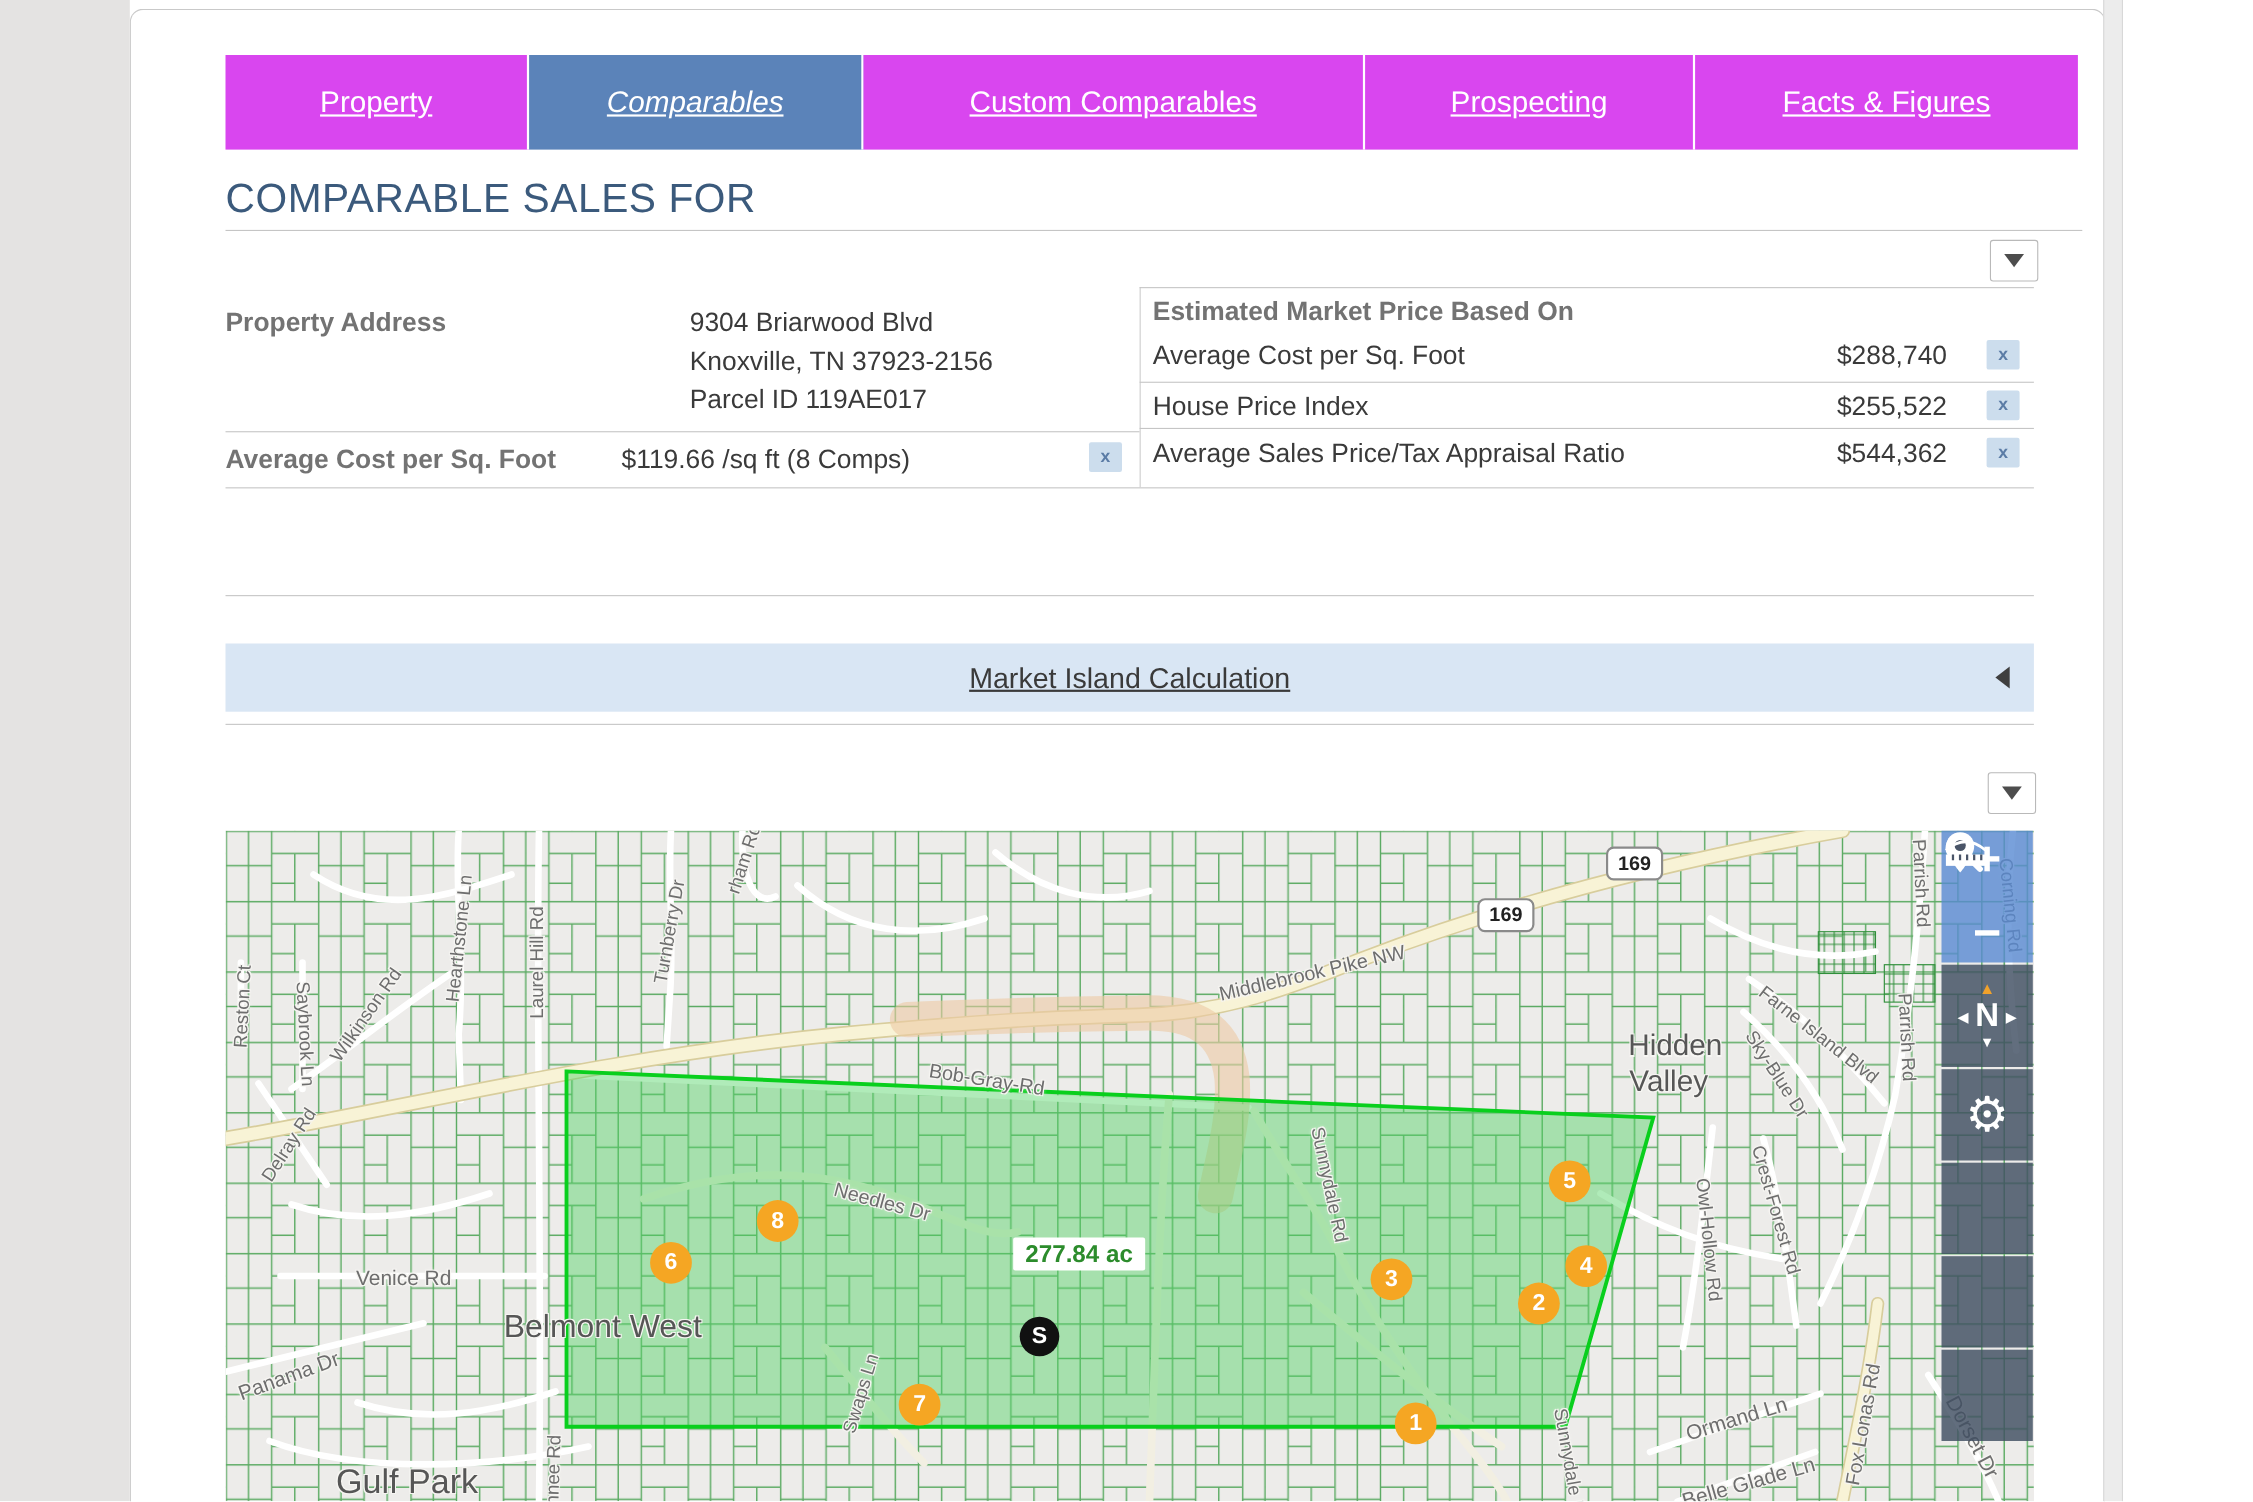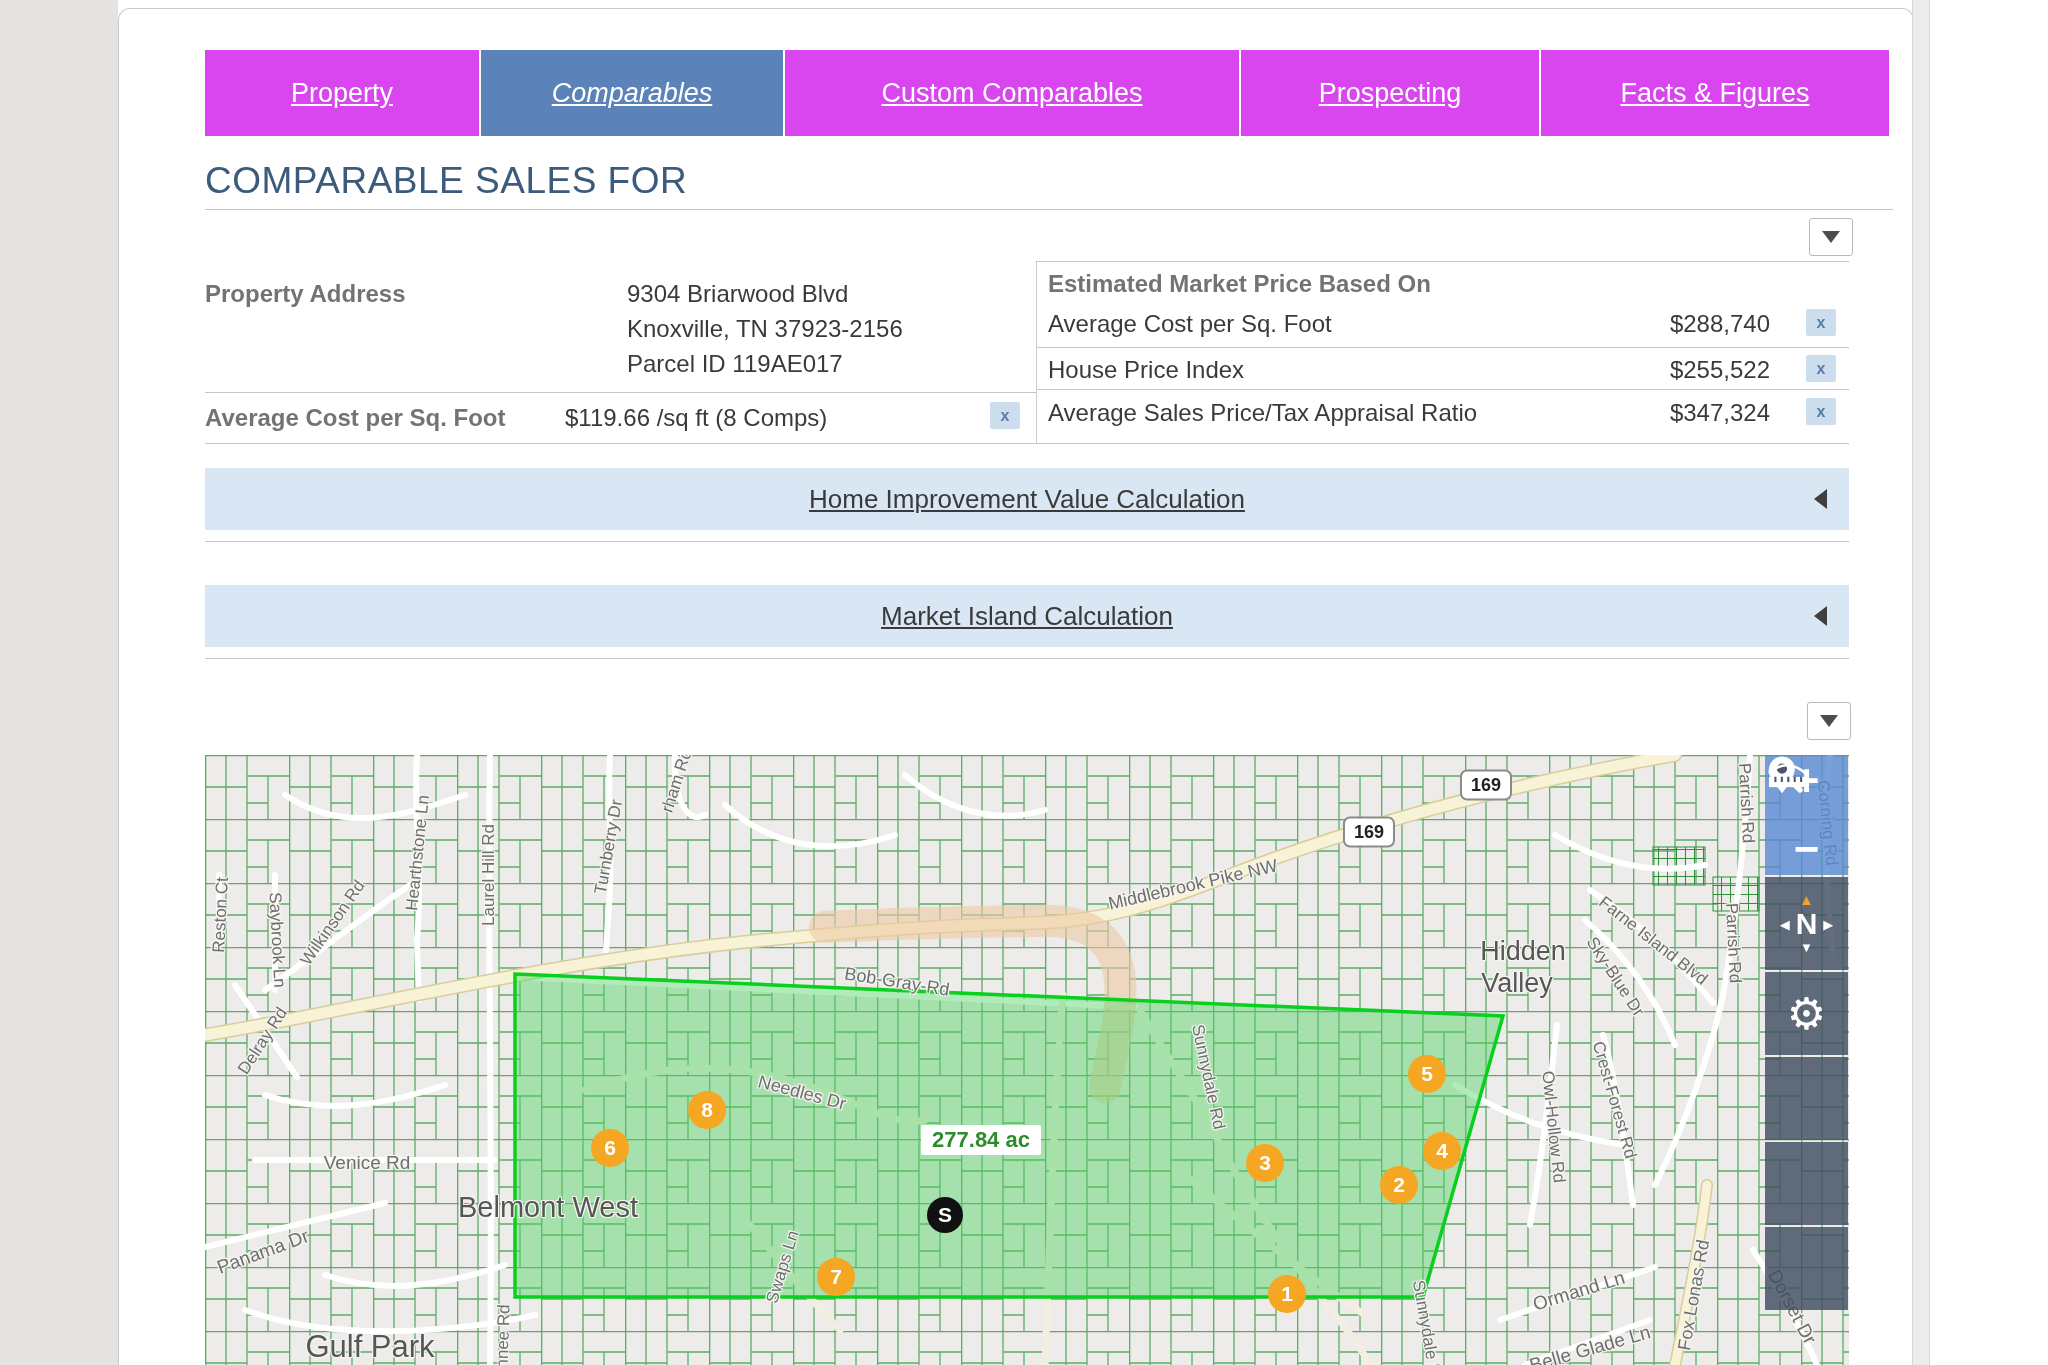--- a/index.html
+++ b/index.html
@@ -115,27 +115,23 @@
   <div class="abs lbl" style="left:1048px;top:270px;">Estimated Market Price Based On</div>
   <div class="abs val" style="left:1048px;top:310px;">Average Cost per Sq. Foot</div>
   <div class="abs val" style="left:1630px;top:310px;width:140px;text-align:right;">$288,740</div>
   <div class="abs x-btn" style="left:1806px;top:309px;">x</div>
   <div class="abs rule" style="left:1036px;top:347px;width:813px;"></div>
   <div class="abs val" style="left:1048px;top:356px;">House Price Index</div>
   <div class="abs val" style="left:1630px;top:356px;width:140px;text-align:right;">$255,522</div>
   <div class="abs x-btn" style="left:1806px;top:355px;">x</div>
   <div class="abs rule" style="left:1036px;top:389px;width:813px;"></div>
   <div class="abs val" style="left:1048px;top:399px;">Average Sales Price/Tax Appraisal Ratio</div>
-  <div class="abs val" style="left:1630px;top:399px;width:140px;text-align:right;">$347,324</div>
+  <div class="abs val" style="left:1630px;top:399px;width:140px;text-align:right;">$544,362</div>
   <div class="abs x-btn" style="left:1806px;top:398px;">x</div>
 
-  <div class="abs blue-bar" style="top:468px;">
-    <span class="bar-label">Home Improvement Value Calculation</span>
-    <div class="tri-left"></div>
-  </div>
   <div class="abs rule" style="left:205px;top:541px;width:1644px;"></div>
   <div class="abs blue-bar" style="top:585px;">
     <span class="bar-label">Market Island Calculation</span>
     <div class="tri-left"></div>
   </div>
   <div class="abs rule" style="left:205px;top:658px;width:1644px;"></div>
 
   <div class="abs dd-btn" style="left:1807px;top:702px;">
     <div class="tri-down"></div>
   </div>

